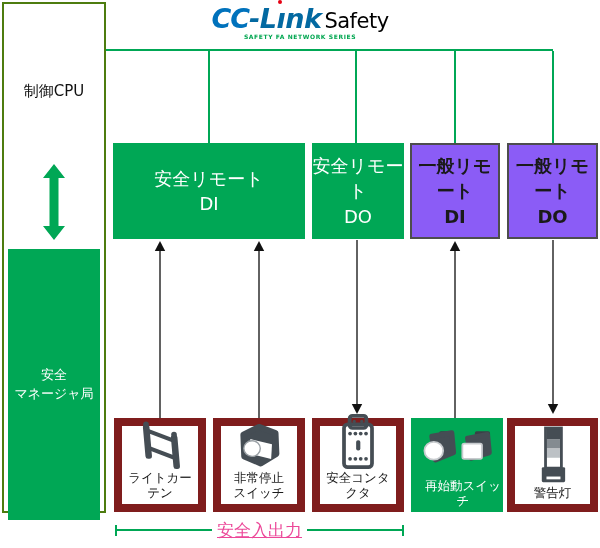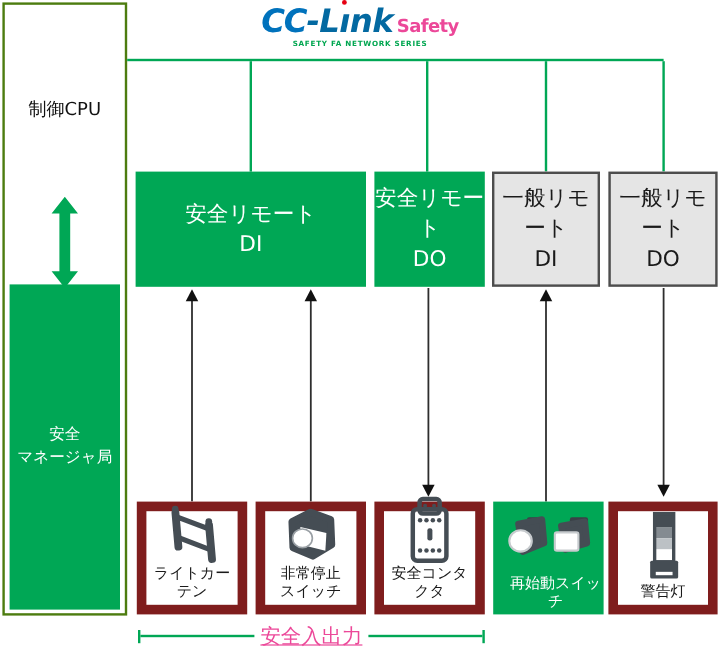--- a/index.html
+++ b/index.html
@@ -6,40 +6,40 @@
   body { background:#fff; font-family:"DejaVu Sans","Liberation Sans",sans-serif; }
   #canvas { position:relative; width:600px; height:548px; background:#fff; overflow:hidden; }
 
   
   .logo { position:absolute; top:5px; left:0; width:600px; display:flex; flex-direction:column; align-items:center; }
   .logo-row { display:flex; align-items:baseline; line-height:1; }
   .logo-cc { color:#0072bc; font-size:27px; font-weight:bold; font-style:italic; letter-spacing:-1px; }
   .logo-link { color:#0369a1; font-size:27px; font-weight:bold; font-style:italic; letter-spacing:-0.5px; position:relative; }
   .logo-idot { position:relative; }
   .red-dot { position:absolute; top:-3px; left:2px; width:4px; height:4px; border-radius:50%; background:#e60012; }
-  .logo-safety { color:#ec4899; font-size:15px; font-weight:bold; margin-left:3px; letter-spacing:-0.5px; }
+  .logo-safety { color:#000000; font-size:21px; font-weight:normal; margin-left:3px; letter-spacing:-0.5px; }
   .logo-tagline { color:#00a650; font-size:6px; font-weight:bold; letter-spacing:0.6px; margin-top:1px; }
 
   
   .cpu-box { position:absolute; left:2px; top:2px; width:104px; height:511px; border:2px solid #4d7c0f; background:#fff; }
   .cpu-label { position:absolute; top:78px; left:0; right:0; text-align:center; font-size:15px; color:#111; }
   .dbl-arrow { position:absolute; left:50%; transform:translateX(-50%); top:160px; }
-  .mgr-box { position:absolute; left:4px; top:233px; width:92px; height:271px; background:#00a755;
+  .mgr-box { position:absolute; left:4px; top:245px; width:92px; height:271px; background:#00a755;
              display:flex; align-items:center; justify-content:center; }
   .mgr-label { color:#fff; font-size:13px; line-height:1.4; text-align:center; white-space:pre-line; }
 
   
   .bus-h { position:absolute; left:106px; top:49px; width:447px; height:2px; background:#00a755; }
   .drop { position:absolute; top:51px; width:2px; height:92px; background:#00a755; }
 
   
   .unit { position:absolute; top:143px; height:96px; display:flex; align-items:center; justify-content:center;
           text-align:center; font-size:18px; line-height:1.4; white-space:pre-line; }
   .unit.safety { background:#00a755; color:#fff; }
-  .unit.general { background:#e5e5e5; color:#1a1a1a; border:2px solid #4d4d4d; }
+  .unit.general { background:#8b5cf6; color:#1a1a1a; border:2px solid #4d4d4d;font-weight:bold; }
 
   
   .arrows { position:absolute; left:0; top:0; pointer-events:none; }
 
   
   .device { position:absolute; top:418px; height:94px; background:#fff; border:8px solid #7f1d1d;
             display:flex; flex-direction:column; align-items:center; justify-content:flex-end; padding-bottom:4px; }
   .device.highlight { background:#00a755; border:none; }
   .device .icon-wrap { flex:1; display:flex; align-items:center; justify-content:center; width:100%; }
   .device-label { font-size:12.5px; line-height:1.15; color:#1a1a1a; text-align:center; white-space:pre-line; }

